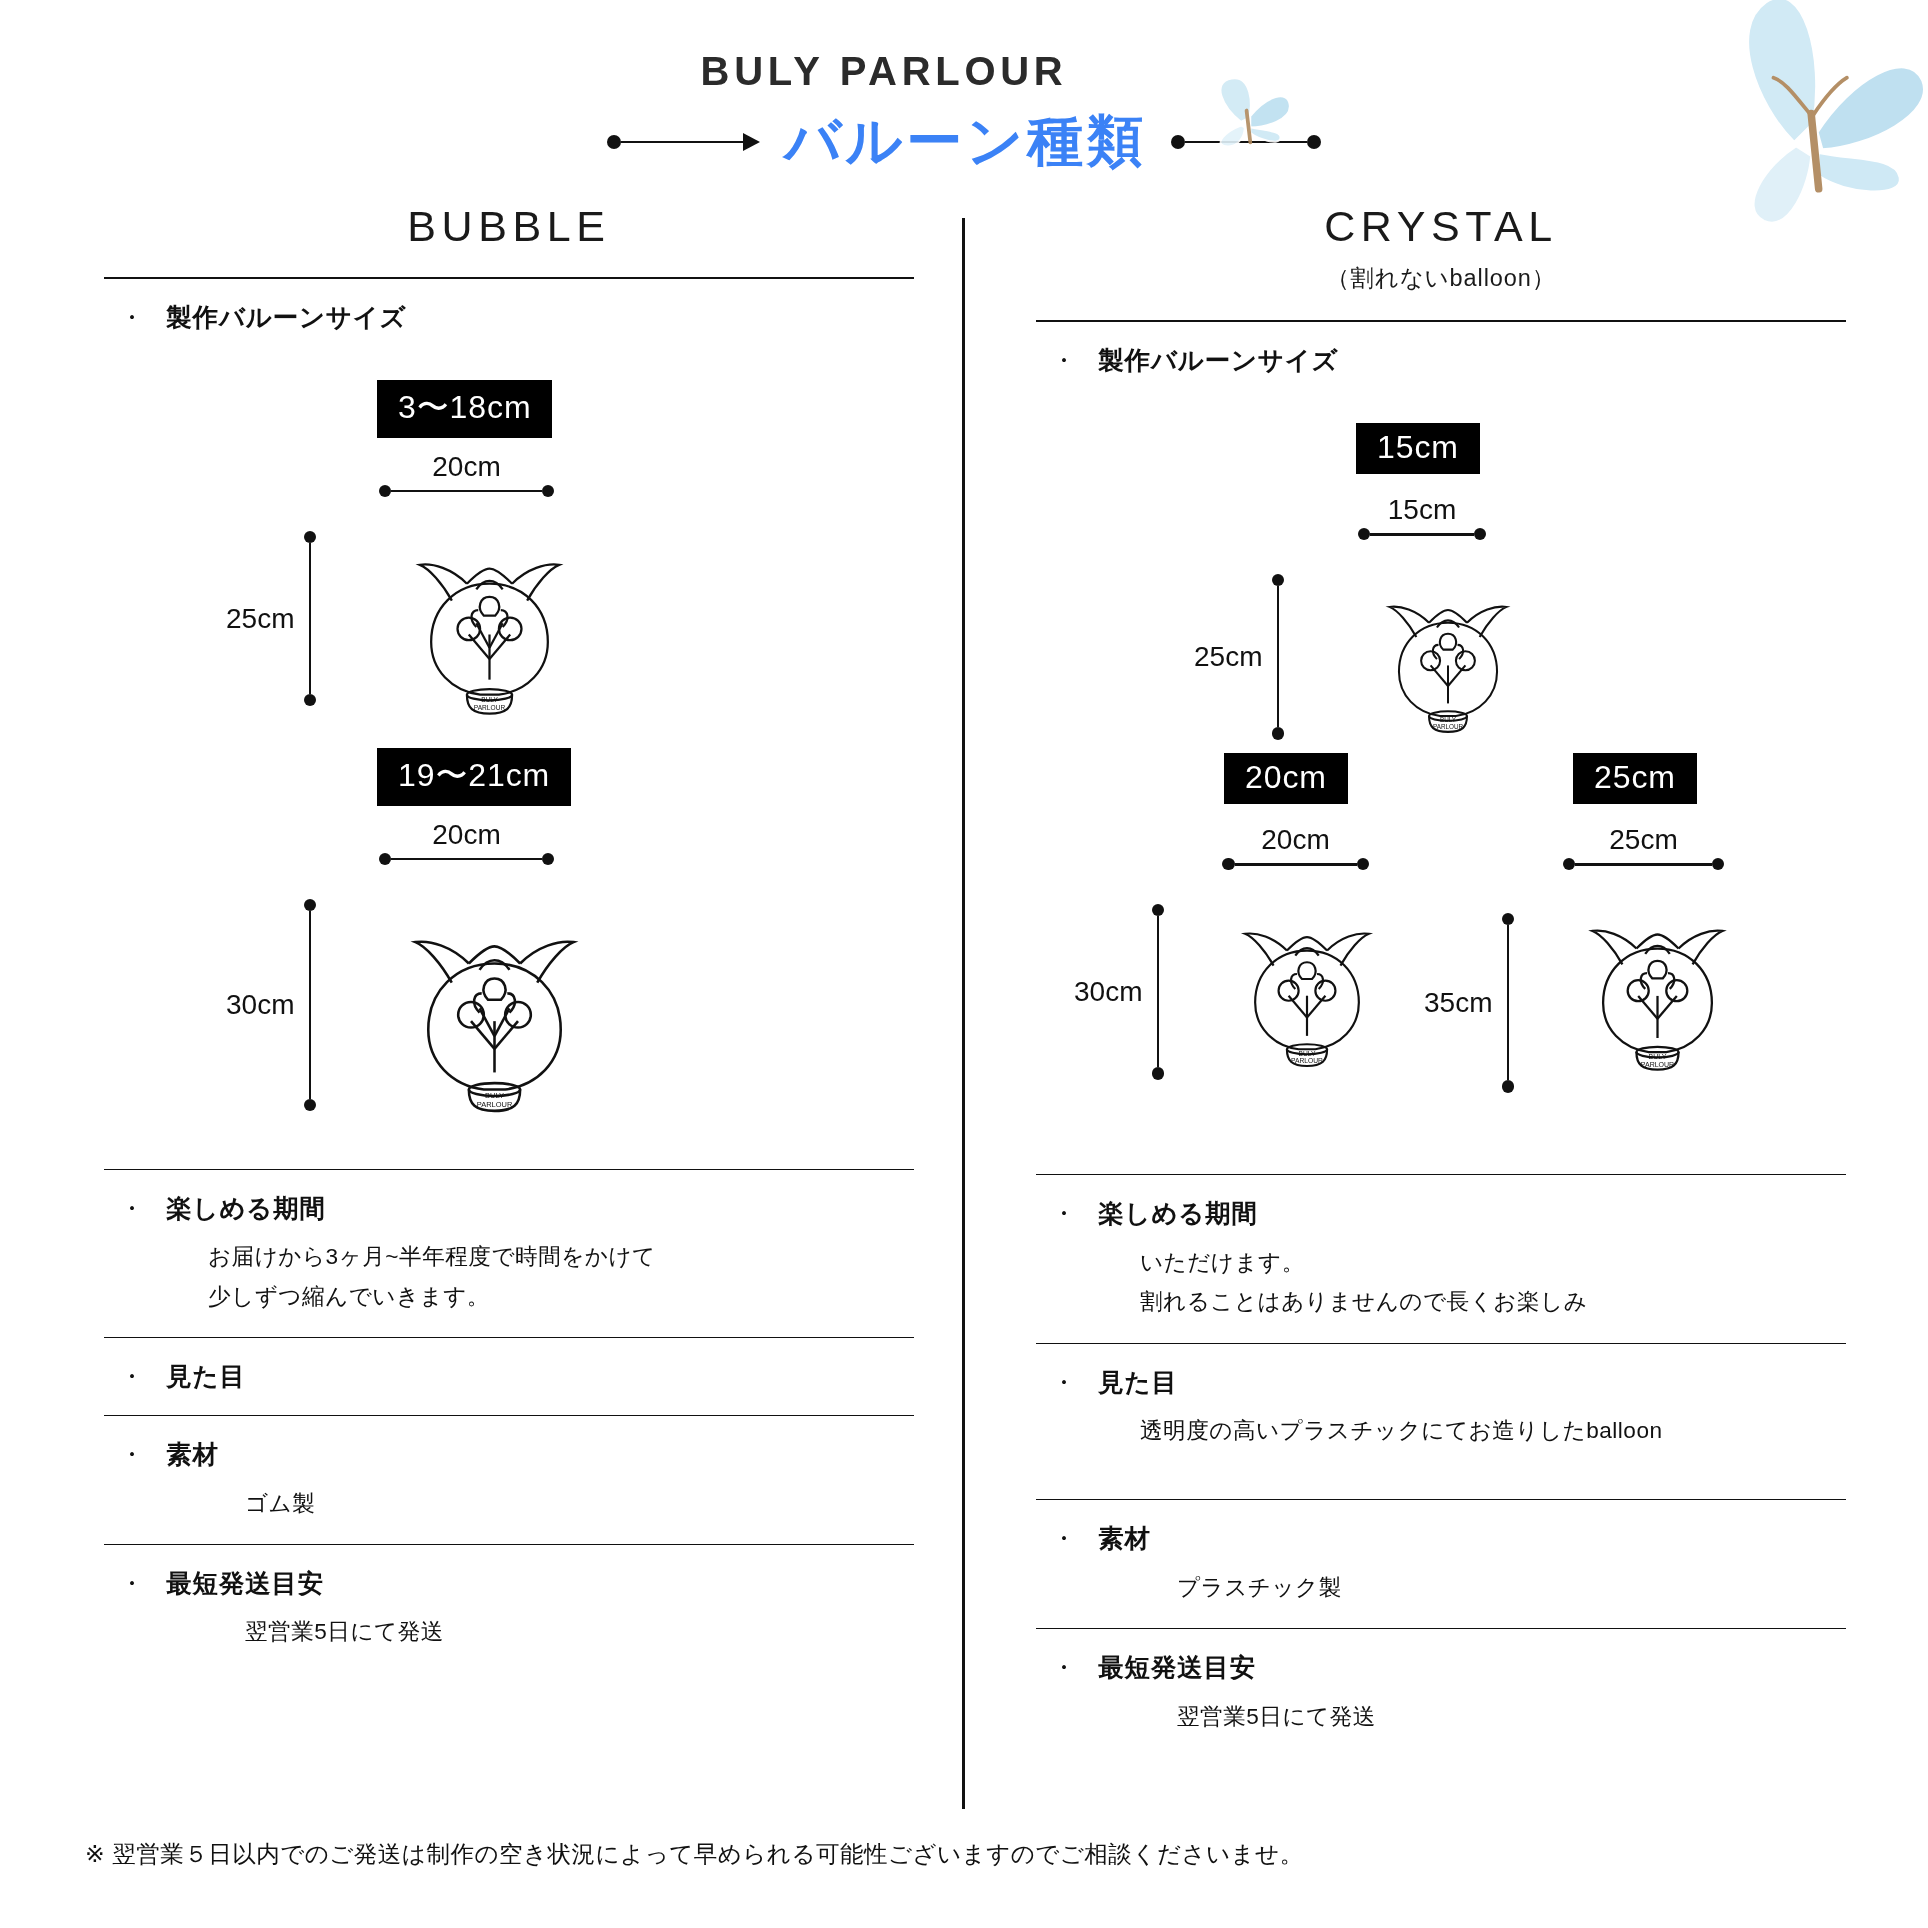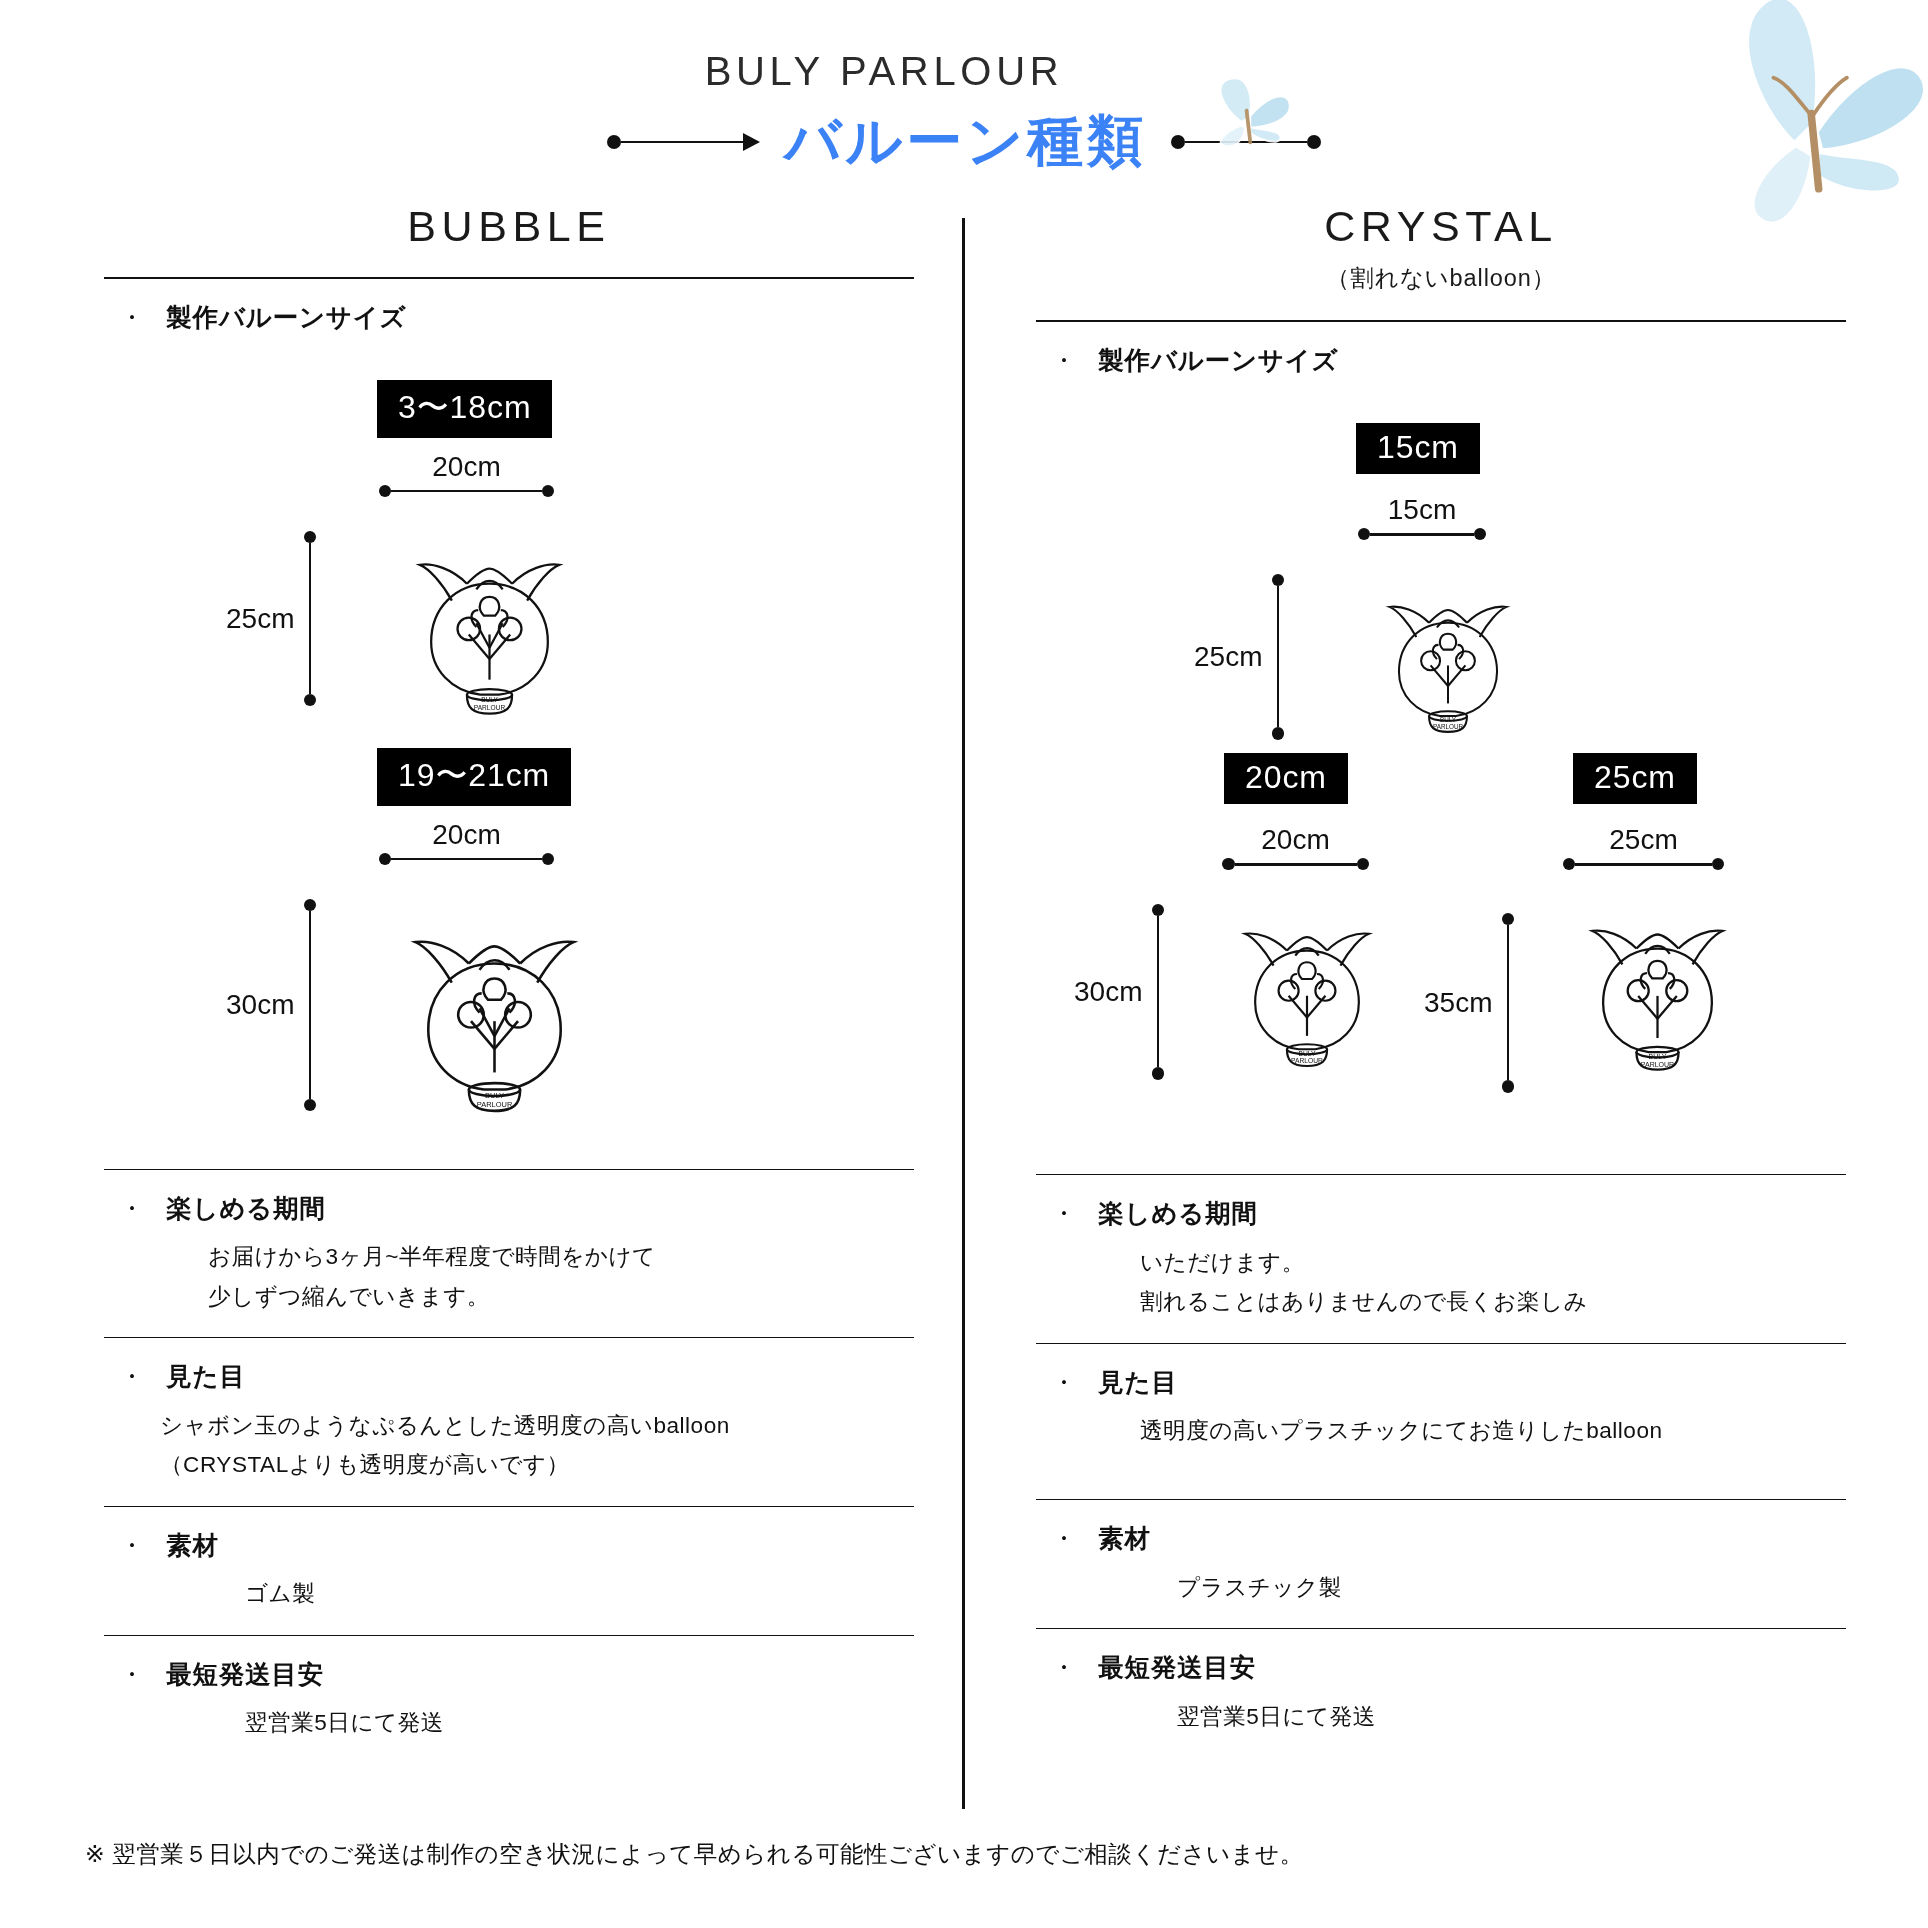--- a/index.html
+++ b/index.html
@@ -19,21 +19,21 @@
   
   #brand {
     position: absolute;
     top: 49px;
     left: 0;
     width: 1768px;
     text-align: center;
     font-size: 40px;
     letter-spacing: 4.7px;
     color: #2b2b2b;
-    font-weight: 400;
+    font-weight: 700;
   }
   #title-row {
     position: absolute;
     top: 104px;
     left: 0;
     width: 1928px;
     display: flex;
     align-items: center;
     justify-content: center;
     gap: 24.5px;
@@ -333,24 +333,20 @@
   </div>
   <div class="body-text">
     <div>お届けから3ヶ月~半年程度で時間をかけて</div>
     <div>少しずつ縮んでいきます。</div>
   </div>
 
   <div class="divider thin" style="margin-top:21px;"></div>
   <div class="bullet">
     <span class="bdot">・</span><span>見た目</span>
   </div>
-  <div class="body-text less">
-    <div>シャボン玉のようなぷるんとした透明度の高いballoon</div>
-    <div>（CRYSTALよりも透明度が高いです）</div>
-  </div>
 
   <div class="divider thin" style="margin-top:21px;"></div>
   <div class="bullet">
     <span class="bdot">・</span><span>素材</span>
   </div>
   <div class="body-text center-ish">
     <div>ゴム製</div>
   </div>
 
   <div class="divider thin" style="margin-top:21px;"></div>

